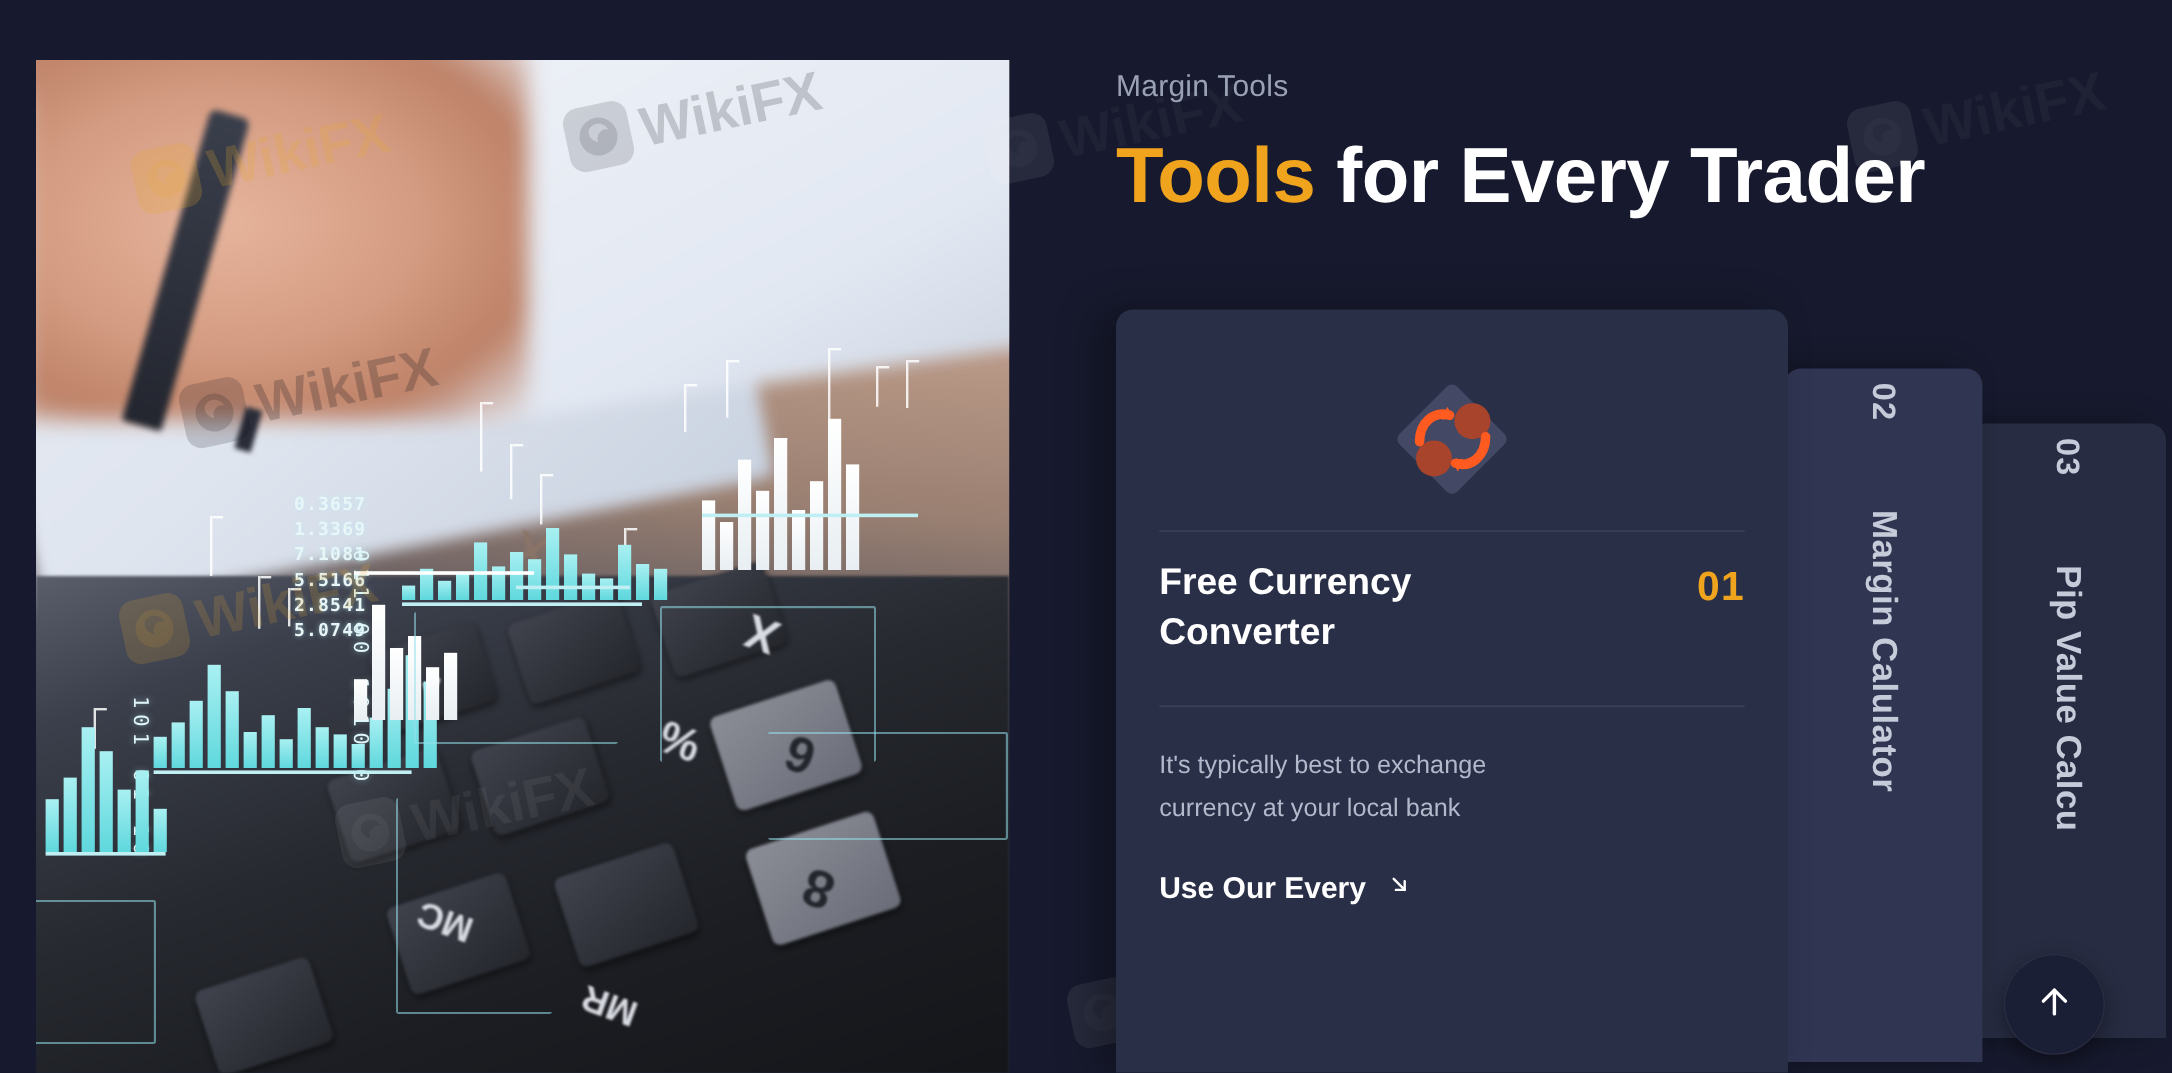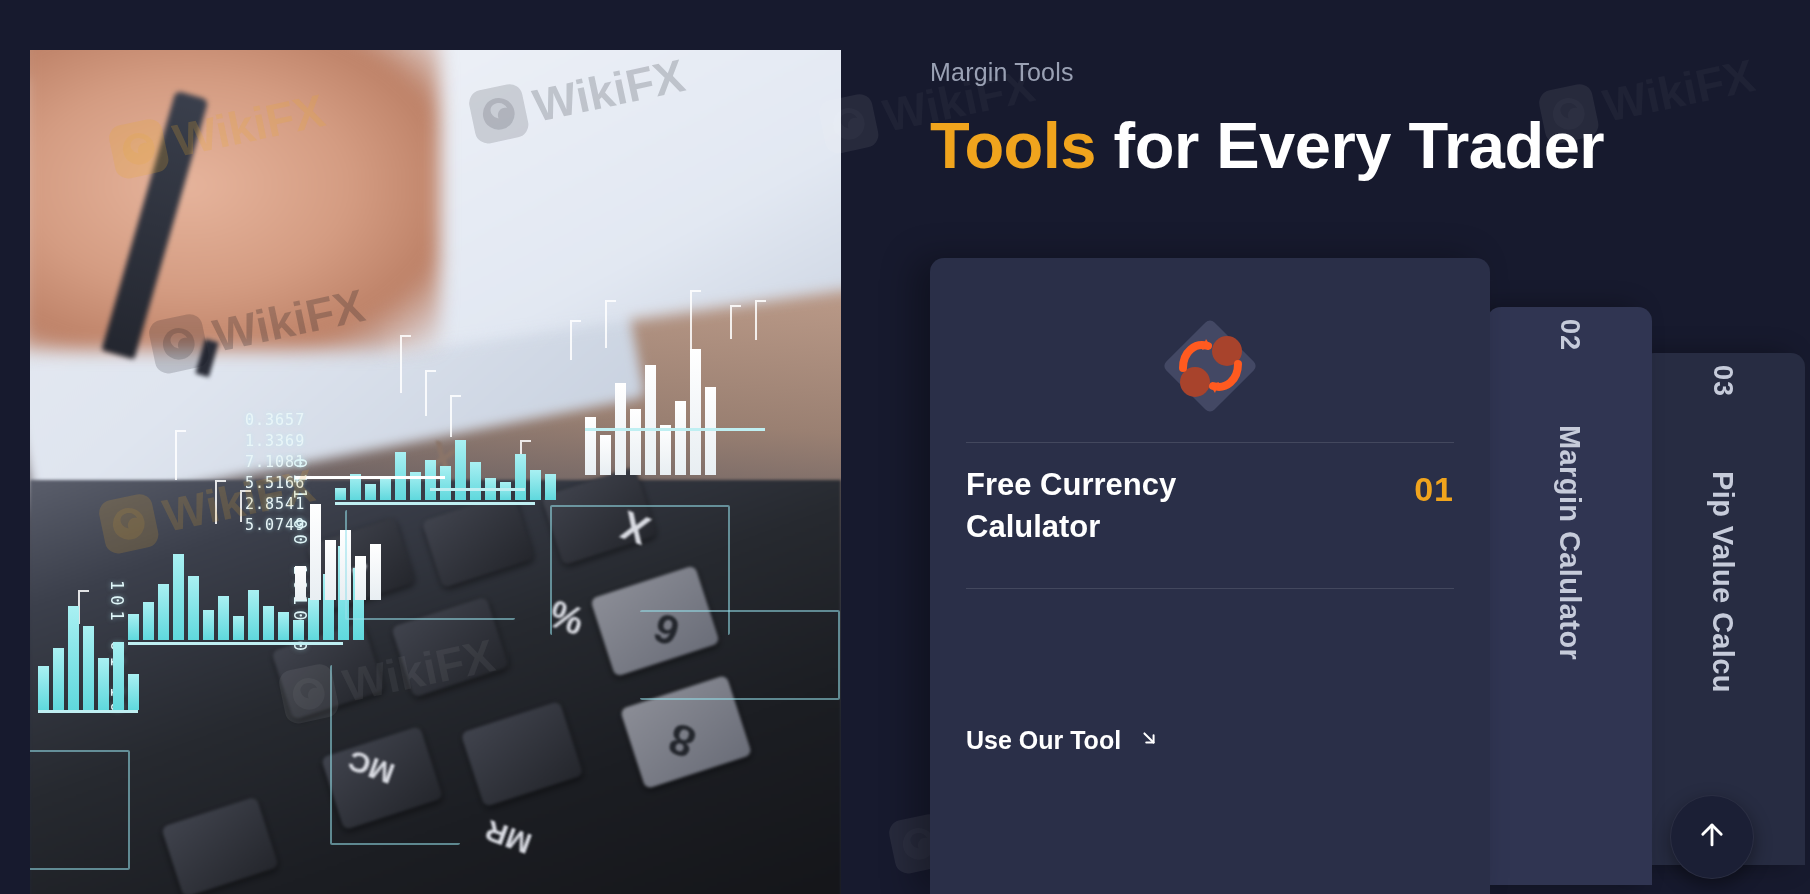--- a/index.html
+++ b/index.html
@@ -210,21 +210,21 @@
 
     <div class="calc-label" style="left:318px;top:505px;font-size:30px;transform:rotate(160deg);">↲</div>
     <div class="calc-label" style="left:318px;top:700px;font-size:30px;transform:rotate(-160deg);">MC</div>
     <div class="calc-label" style="left:455px;top:770px;font-size:30px;transform:rotate(-160deg);">MR</div>
     <div class="calc-label" style="left:520px;top:545px;font-size:38px;transform:rotate(-160deg);">%</div>
     <div class="calc-label" style="left:625px;top:555px;font-size:42px;transform:rotate(-160deg);color:#23262c;">6</div>
     <div class="calc-label" style="left:640px;top:665px;font-size:44px;transform:rotate(-160deg);color:#23262c;">8</div>
     <div class="calc-label" style="left:592px;top:455px;font-size:40px;transform:rotate(-160deg);">X</div>
     <div class="calc-label" style="left:400px;top:385px;font-size:40px;transform:rotate(-160deg);color:#8a7468;">X</div>
 
-    <div class="numcol" style="left:215px;top:360px;"><span>0.3657</span><br><span>1.3369</span><br><span>7.1081</span><br><span>5.5166</span><br><span>2.8541</span><br><span>5.0749</span></div>
+    <div class="numcol" style="left:215px;top:360px;font-weight:bold;"><span>0.3657</span><br><span>1.3369</span><br><span>7.1081</span><br><span>5.5166</span><br><span>2.8541</span><br><span>5.0749</span></div>
 
     <div class="binary" style="left:77px;top:530px;"><span>101 01 10</span></div>
     <div class="binary" style="left:260px;top:408px;"><span>011 00 1010 0</span></div>
 
     <div class="tick" style="left:48px;top:540px;height:34px;"></div>
     <div class="tick" style="left:145px;top:380px;height:50px;"></div>
     <div class="tick" style="left:185px;top:430px;height:44px;"></div>
     <div class="tick" style="left:210px;top:440px;height:32px;"></div>
     <div class="tick" style="left:370px;top:285px;height:58px;"></div>
     <div class="tick" style="left:395px;top:320px;height:46px;"></div>
@@ -420,28 +420,29 @@
         <circle cx="45" cy="76" r="15" fill="#a8432c"></circle>
         <path d="M33 62 C33 46 45 36 58 40" stroke="#ff5a1f" stroke-width="8" fill="none" stroke-linecap="round"></path>
         <path d="M56 33 L61 41 L52 44 Z" fill="#ff5a1f"></path>
         <path d="M88 58 C88 74 76 84 63 80" stroke="#ff5a1f" stroke-width="8" fill="none" stroke-linecap="round"></path>
         <path d="M65 87 L60 79 L69 76 Z" fill="#ff5a1f"></path>
       </svg>
     </div>
 
     <div class="divider" style="top:184px;"></div>
 
-    <div class="card-title">Free Currency Calulator</div>
+    <div class="card-title">Free Currency Converter</div>
     <div class="card-num">01</div>
 
     <div class="divider" style="top:330px;"></div>
 
+    <div class="card-desc">It's typically best to exchange currency at your local bank</div>
 
     <div class="card-link">
-      <span>Use Our Tool</span>
+      <span>Use Our Every</span>
       <span>
         <svg viewBox="0 0 24 24" fill="none" stroke="#ffffff" stroke-width="2.2" stroke-linecap="round" stroke-linejoin="round">
           <path d="M7 7 L17 17"></path>
             <path d="M17 9 L17 17 L9 17"></path>
         </svg>
       </span>
     </div>
   </div>
 
   <div class="scroll-top">

